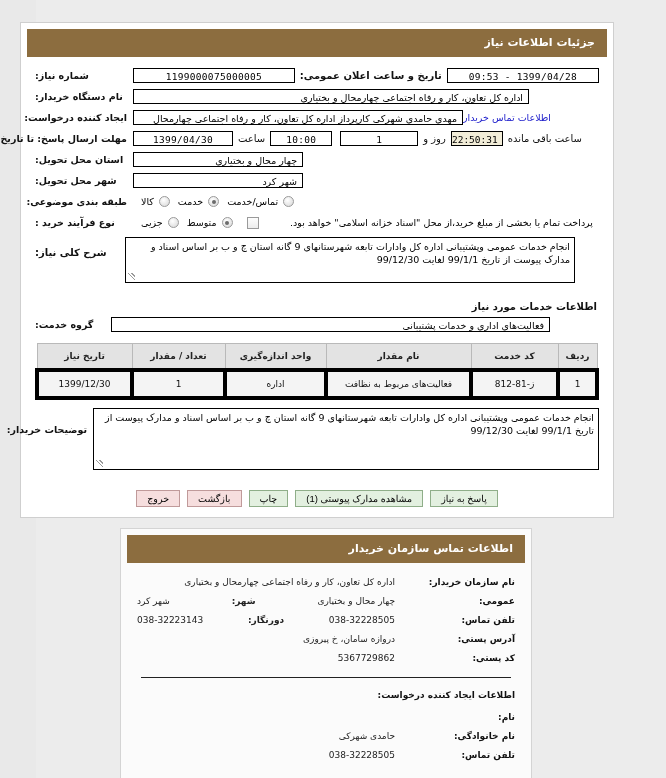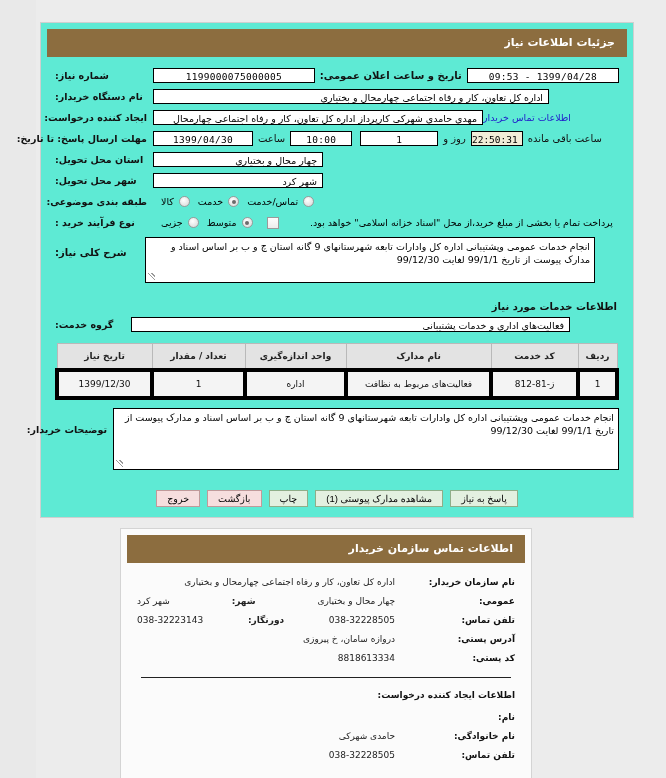--- a/index.html
+++ b/index.html
@@ -46,23 +46,23 @@
     border-right: 26px solid transparent;
     border-top: 42px solid #c2353a;
     opacity: .85;
   }
 
   .content { position: relative; z-index: 2; }
 
   
   .card {
     position: absolute;
-    left: 40px; top: 22px;
+    left: 20px; top: 22px;
     width: 594px;
-    background: #5eead4;
+    background: #ffffff;
     border: 1px solid #cfcfcf;
     box-sizing: border-box;
   }
   .card-top { top: 22px; }
 
   .panel-title {
     background: #8c6d3f;
     color: #ffffff;
     font-size: 11px;
     font-weight: bold;
@@ -420,21 +420,21 @@
           <div class="lbl" style="width:70px">گروه خدمت:</div>
         </div>
       </div>
 
       <div style="padding: 0 14px 8px 14px;">
         <table class="grid">
           <thead>
             <tr>
               <th style="width:30px">ردیف</th>
               <th style="width:78px">کد خدمت</th>
-              <th>نام مدارک</th>
+              <th>نام مقدار</th>
               <th style="width:92px">واحد اندازه‌گیری</th>
               <th style="width:84px">تعداد / مقدار</th>
               <th style="width:86px">تاریخ نیاز</th>
             </tr>
           </thead>
           <tbody>
             <tr>
               <td>1</td>
               <td>ز-81-812</td>
               <td>فعالیت‌های مربوط به نظافت</td>
@@ -491,21 +491,21 @@
           </div>
         </div>
 
         <div class="crow">
           <div class="clbl">آدرس پستی:</div>
           <div class="cval">دروازه سامان، خ پیروزی</div>
         </div>
 
         <div class="crow">
           <div class="clbl">کد پستی:</div>
-          <div class="cval">8818613334</div>
+          <div class="cval">5367729862</div>
         </div>
 
         <hr class="hr">
 
         <div class="creq-head">اطلاعات ایجاد کننده درخواست:</div>
 
         <div class="crow">
           <div class="clbl">نام:</div>
         </div>
 

